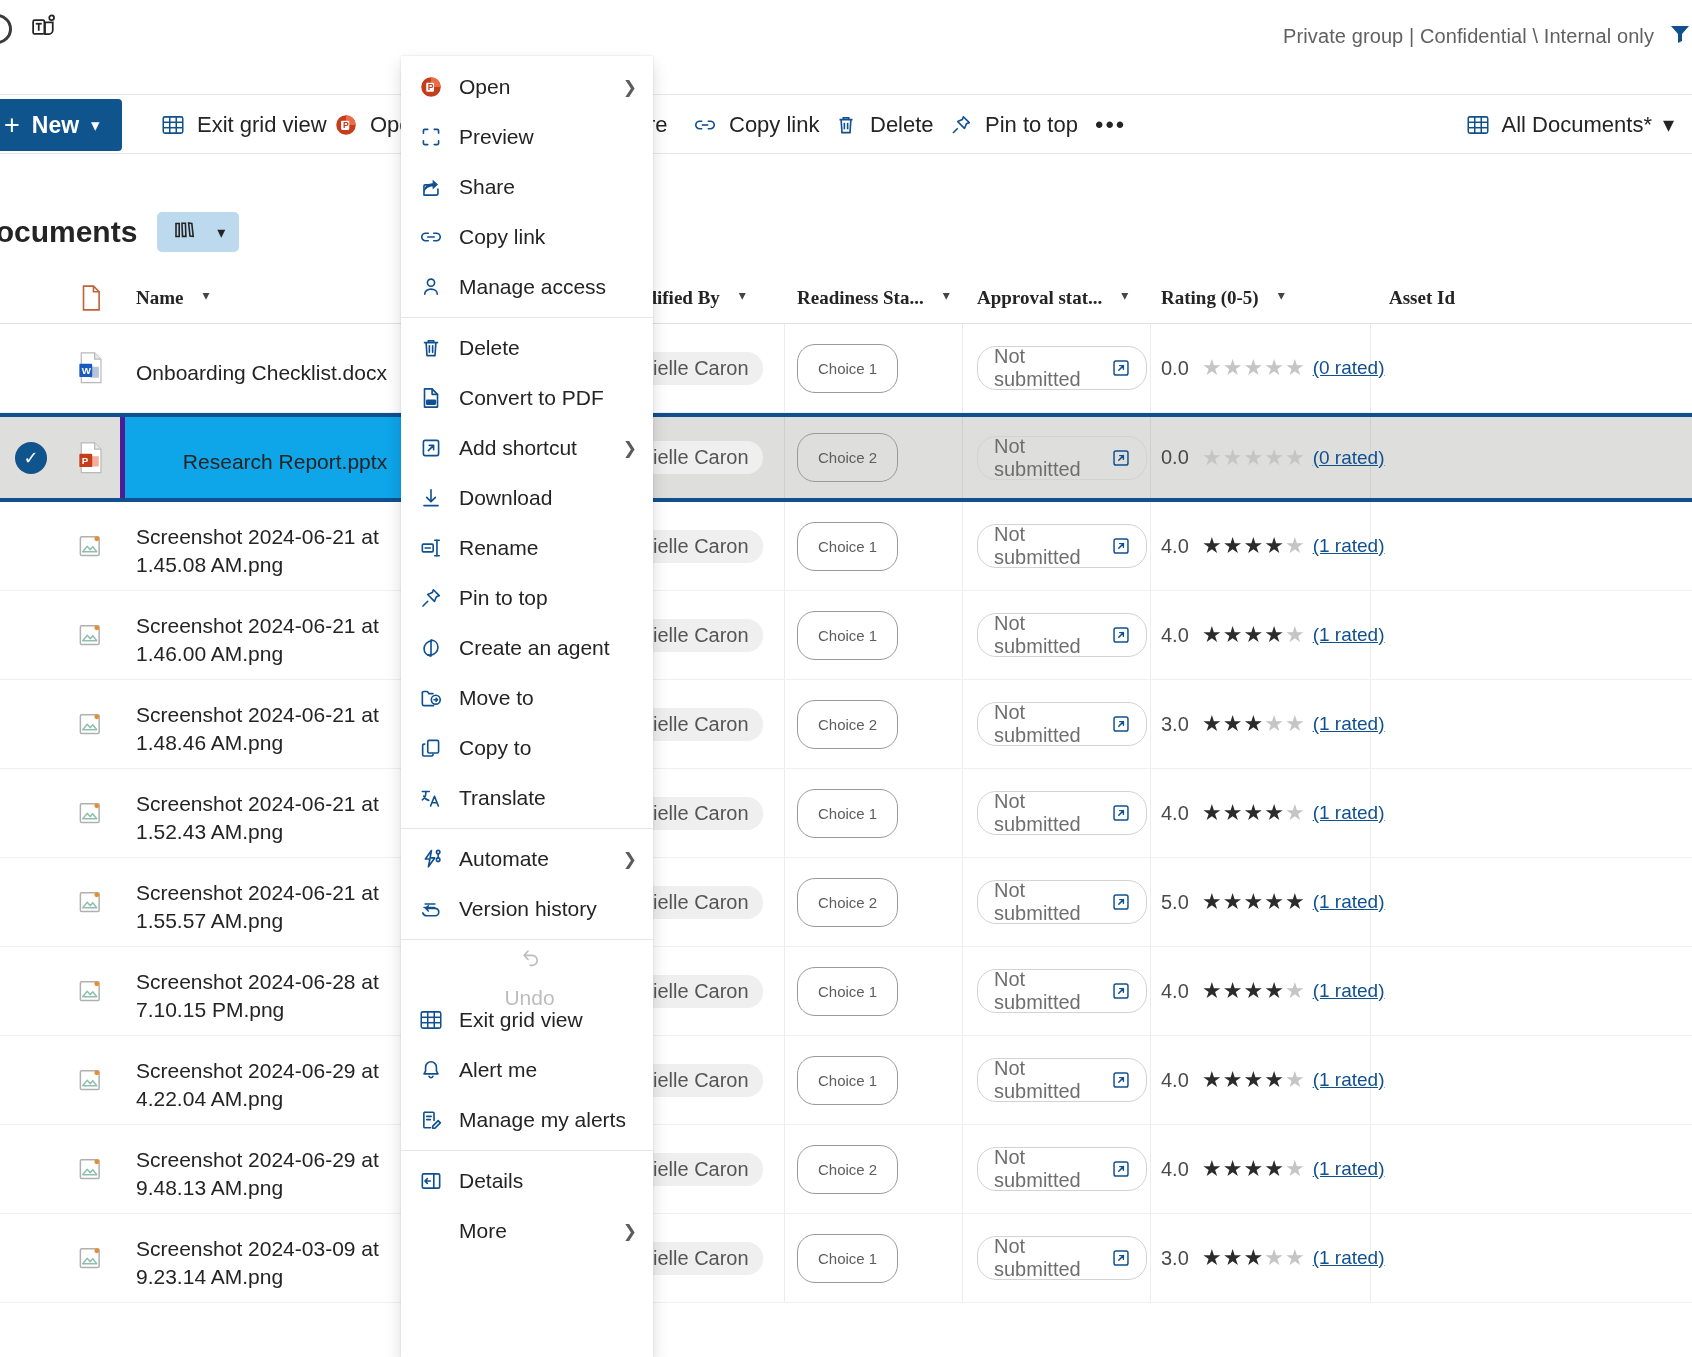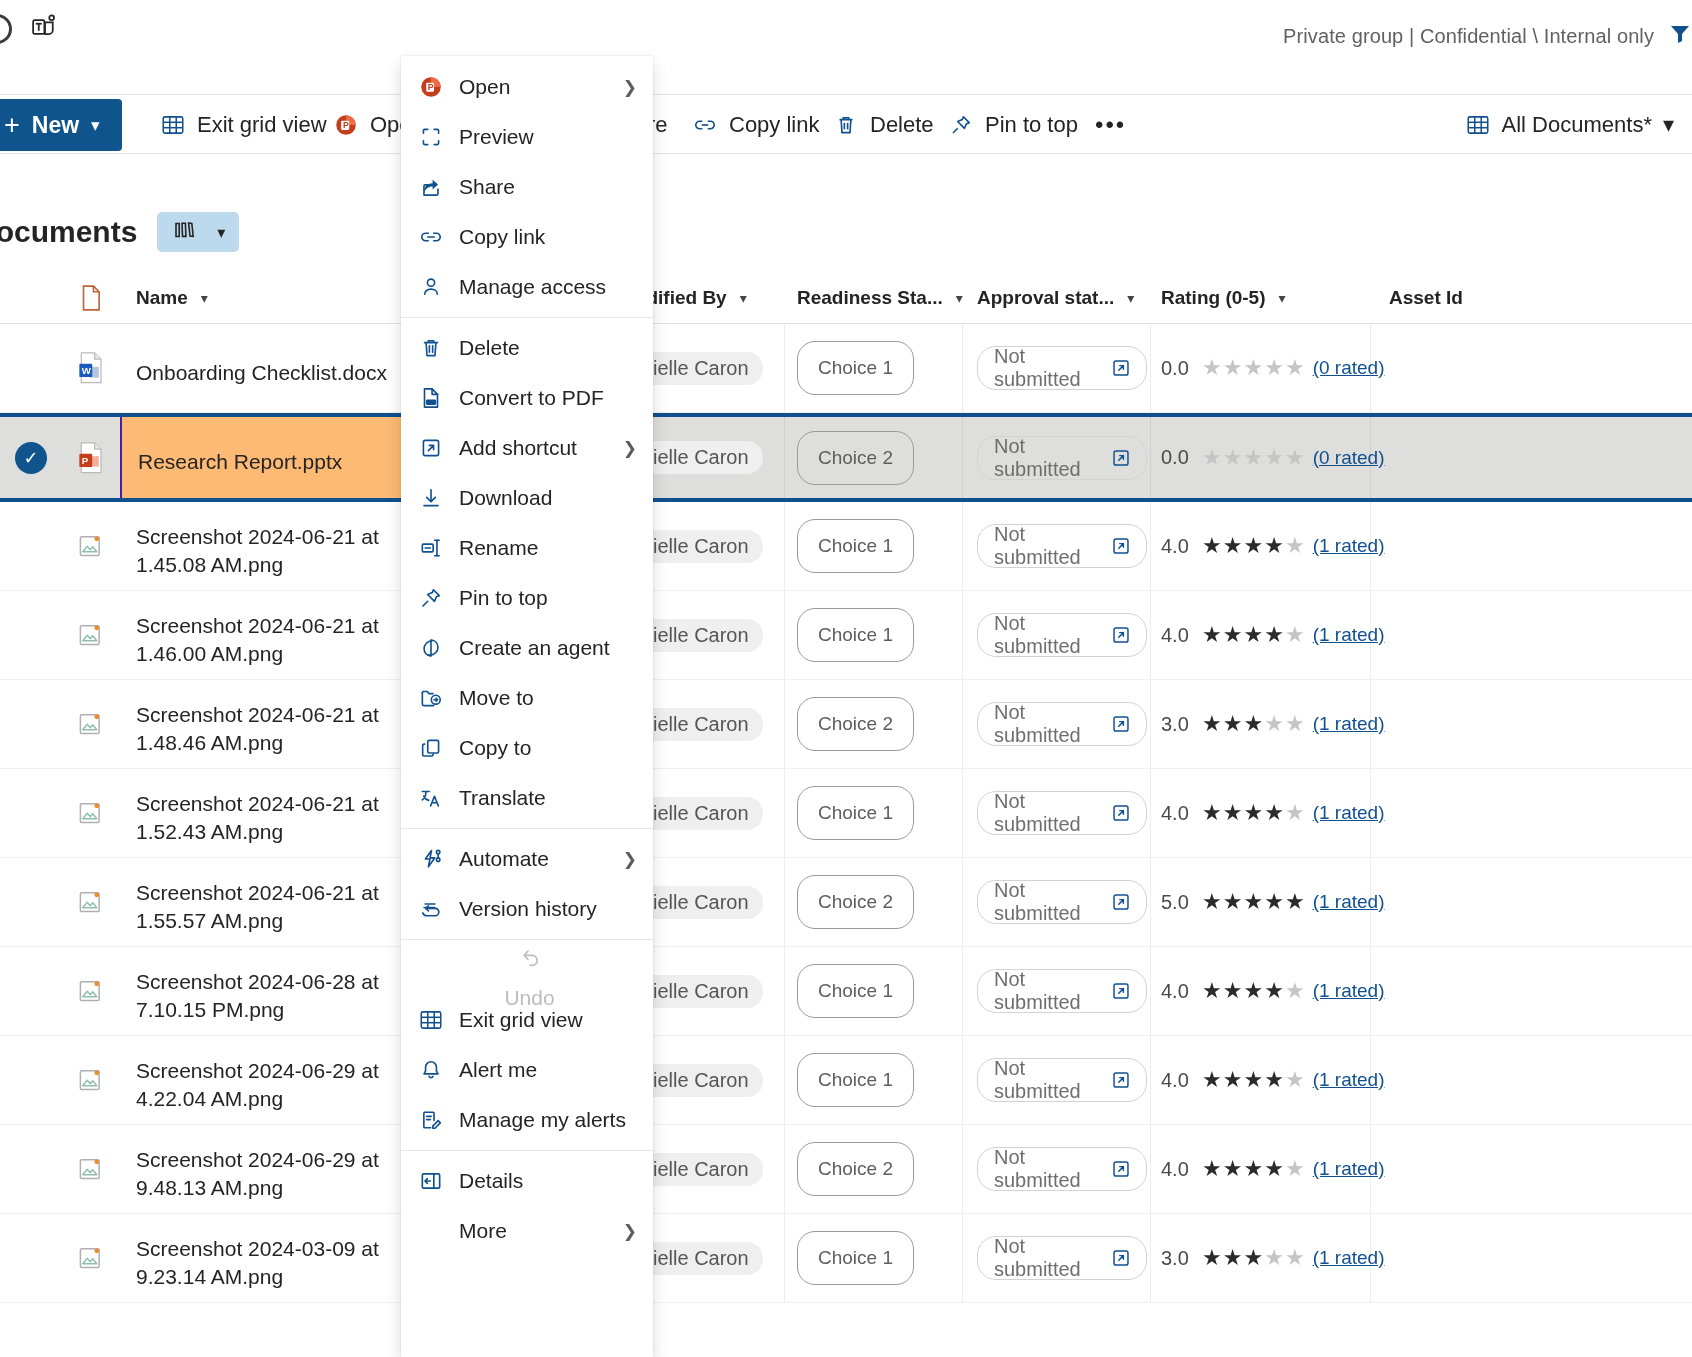--- a/index.html
+++ b/index.html
@@ -75,21 +75,21 @@
   .lib-pill .chev { font-size: 16px; color: #242424; }
 
   
   .grid { position: absolute; top: 272px; left: 0; width: 1692px; }
   .hrow {
     position: relative; height: 52px;
     display: flex; align-items: center;
     border-bottom: 1px solid #e1e1e1;
     font-size: 19px; font-weight: bold; color: #242424;
   }
-  .hcell { display: flex; align-items: center; gap: 13px; white-space: nowrap; }
+  .hcell { display: flex; align-items: flex-start; gap: 19px; white-space: nowrap; font-family: Liberation Serif, serif; }
   .hcell .chev { font-size: 14px; font-weight: normal; color: #444; }
 
   .c-check { width: 62px; flex: 0 0 62px; display: flex; justify-content: center; }
   .c-icon  { width: 58px; flex: 0 0 58px; display: flex; justify-content: center; }
   .c-name  { width: 310px; flex: 0 0 310px; padding-left: 16px; }
   .c-mod   { width: 175px; flex: 0 0 175px; padding-left: 14px; }
   .c-by    { width: 180px; flex: 0 0 180px; padding-left: 14px; }
   .c-ready { width: 178px; flex: 0 0 178px; padding-left: 12px; }
   .c-appr  { width: 188px; flex: 0 0 188px; padding-left: 14px; }
   .c-rate  { width: 220px; flex: 0 0 220px; padding-left: 10px; }
@@ -106,39 +106,39 @@
     border-top: 4px solid #10508f;
     border-bottom: 4px solid #10508f;
   }
   .cell {
     display: flex; align-items: center;
     font-size: 21px; color: #242424;
     border-right: 1px solid #ededed;
   }
   .cell.nosep { border-right: none; }
   .row.selected .cell { border-right-color: #cfcfcd; }
-  .row.selected .c-name { border-left: 2px solid #4c1d95; background: #fdba74; }
+  .row.selected .c-name { border-left: 5px solid #4c1d95; background: #0ea5e9; justify-content: center; }
 
   .fname { line-height: 1.3; font-size: 21px; color: #242424; margin-top: 9px; }
 
   .checkmark {
     width: 32px; height: 32px; border-radius: 50%;
     background: #0f548c; color: #fff;
     display: flex; align-items: center; justify-content: center;
     font-size: 18px;
   }
 
   .person-pill {
     background: #efefef; border-radius: 16px;
     padding: 5px 14px; font-size: 20px; color: #555;
     white-space: nowrap;
   }
   .choice-pill {
     border: 1px solid #9a9a9a; border-radius: 18px;
-    padding: 15px 20px; font-size: 19px; color: #5e5e5e;
+    padding: 15px 20px; font-size: 15px; color: #5e5e5e;
     background: transparent; white-space: nowrap;
   }
   .appr-pill {
     border: 1px solid #d3d3d3; border-radius: 19px;
     height: 44px; width: 170px;
     display: flex; align-items: center; justify-content: space-between;
     padding: 0 14px 0 16px;
     font-size: 20px; color: #6e6e6e; background: transparent;
   }
   .appr-ext { color: #10508f; display: flex; }

